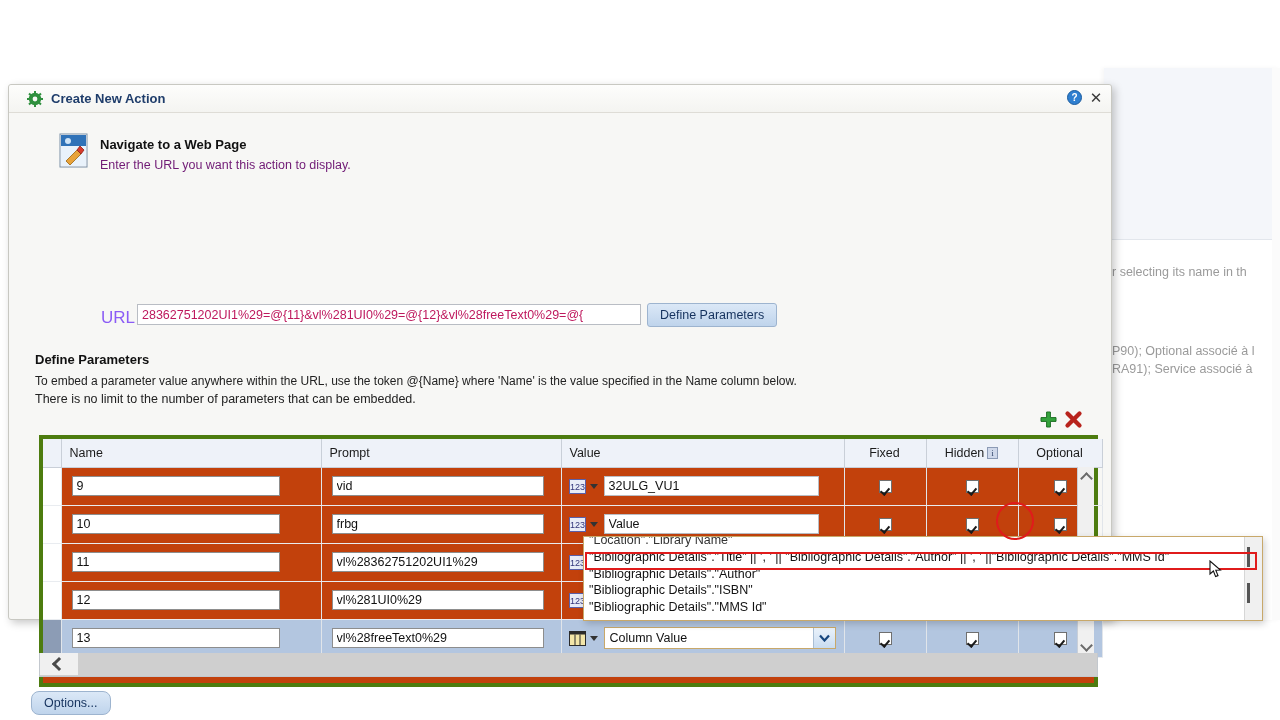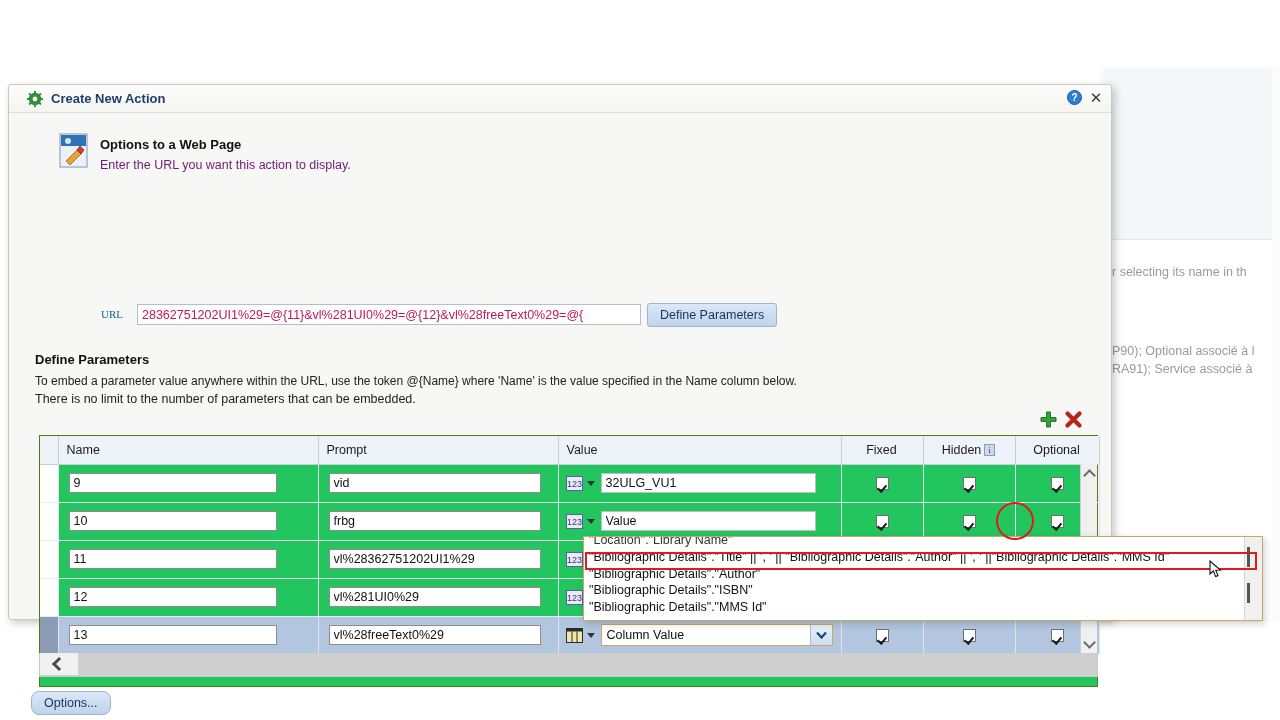--- a/index.html
+++ b/index.html
@@ -69,21 +69,21 @@
   .action-title {
     position:absolute; left:91px; top:24px;
     font-size:13px; font-weight:bold; color:#111;
   }
   .action-sub {
     position:absolute; left:91px; top:45px;
     font-size:12.5px; color:#701a75;
   }
 
   
-  .url-label { position:absolute; left:92px; top:195px; font-size:11px; color:#0369a1;font-family:Liberation Serif, serif; }
+  .url-label { position:absolute; left:92px; top:195px; font-size:17px; color:#8b5cf6; }
   .url-input {
     position:absolute; left:128px; top:191px; width:504px; height:21px;
     border:1px solid #b9bdc4; background:#fff; font-size:12.5px; color:#be185d;
     padding: 2px 4px; font-family:"Liberation Sans", sans-serif;
   }
   .btn-define {
     position:absolute; left:638px; top:190px; height:24px; padding:0 12px;
     font-size:12.5px; color:#15325e;
     background: linear-gradient(to bottom, #dbe8f7 0%, #bfd4ec 100%);
     border:1px solid #9db4cf; border-radius:3px; cursor:pointer;
@@ -95,21 +95,21 @@
   .dp-line1 { position:absolute; left:26px; top:261px; font-size:12px; color:#222; white-space:nowrap; }
   .dp-line2 { position:absolute; left:26px; top:279px; font-size:12.5px; color:#222; white-space:nowrap; }
 
   .row-tools { position:absolute; left:1030px; top:297px; display:flex; gap:6px; align-items:center; }
   .ico-add, .ico-del { width:19px; height:19px; cursor:pointer; }
 
   
   .tbl-wrap {
     position:absolute; left:30px; top:322px;
     width:1059px; height:252px;
-    border:1px solid #4d7c0f; background:#22c55e;
+    border:4px solid #4d7c0f; background:#c2410c;
   }
   table.params { border-collapse:collapse; width:1041px; table-layout:fixed; }
   table.params th {
     height:28px; background:#eef2f9; border-right:1px solid #c9cfd8;
     border-bottom:1px solid #c9cfd8; font-size:12.5px; font-weight:normal;
     color:#1b1b1b; text-align:left; padding-left:8px;
   }
   table.params th.center { text-align:center; padding-left:0; }
   table.params td {
     height:38px; border-right:1px solid #e1e5ea; border-bottom:1px solid #e9ecf0;
@@ -284,21 +284,21 @@
       <span class="action-icon">
         <svg width="34" height="36" viewBox="0 0 34 36">
           <rect x="3" y="1" width="27" height="33" fill="#ffffff" stroke="#7b8fa6"></rect>
           <rect x="4" y="2" width="25" height="11" fill="#2f72b8"></rect>
           <circle cx="11" cy="8" r="3" fill="#cfe4f7"></circle>
           <rect x="4" y="13" width="25" height="20" fill="#e9f2fb"></rect>
           <path d="M9 28 L20 17 L24 21 L13 32 Z" fill="#e8a33a" stroke="#9a6512" stroke-width="0.8"></path>
           <path d="M20 17 L24 21 L27 17 L23 13 Z" fill="#d83a2b" stroke="#8d2018" stroke-width="0.8"></path>
         </svg>
       </span>
-      <div class="action-title">Options to a Web Page</div>
+      <div class="action-title">Navigate to a Web Page</div>
       <div class="action-sub">Enter the URL you want this action to display.</div>
 
       <span class="url-label">URL</span>
       <input class="url-input" type="text" value="28362751202UI1%29=@{11}&amp;vl%281UI0%29=@{12}&amp;vl%28freeText0%29=@{" style="">
       <button class="btn-define">Define Parameters</button>
 
       <div class="dp-title">Define Parameters</div>
       <div class="dp-line1">To embed a parameter value anywhere within the URL, use the token @{Name} where 'Name' is the value specified in the Name column below.</div>
       <div class="dp-line2">There is no limit to the number of parameters that can be embedded.</div>
 

